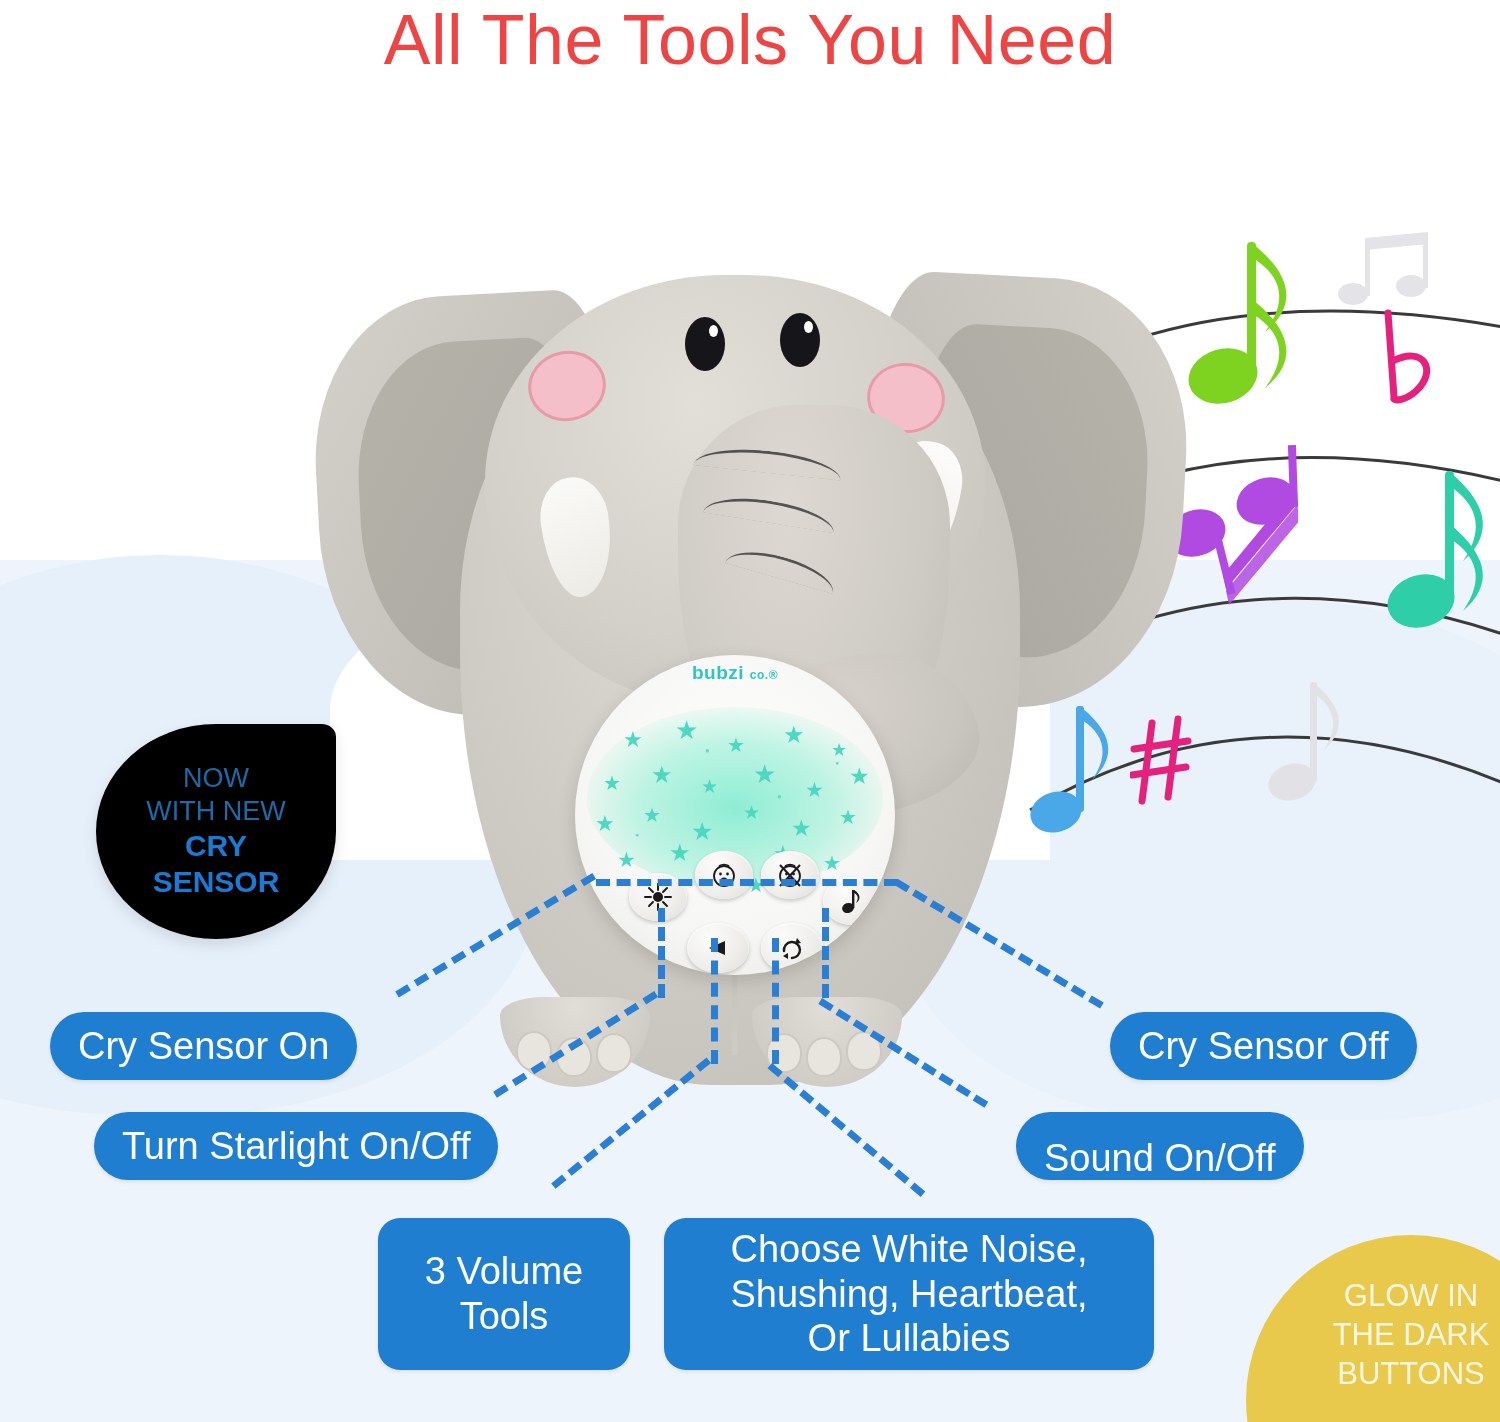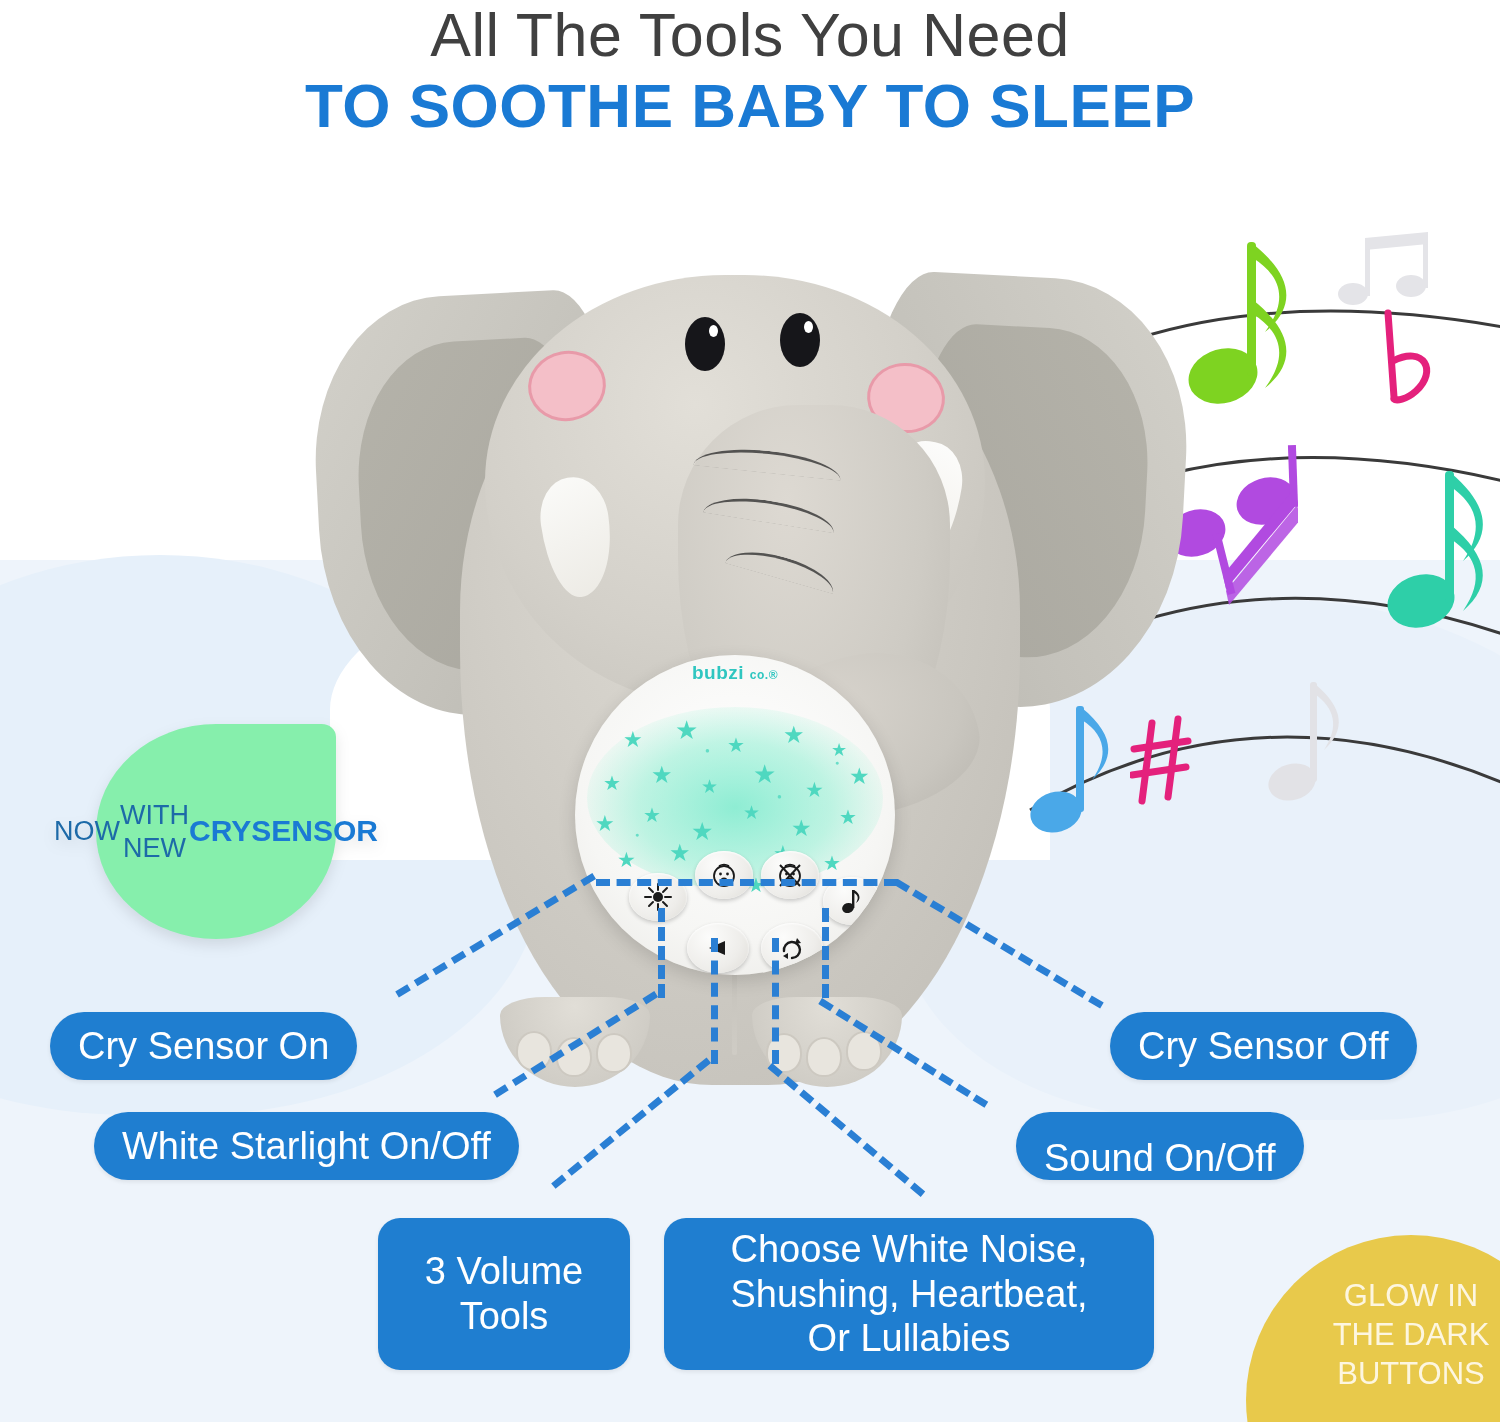--- a/index.html
+++ b/index.html
@@ -17,21 +17,21 @@
   .bg-lower { position:absolute; left:0; top:560px; width:1500px; height:862px; background:#eef4fb; }
   .bg-cloud-a { position:absolute; left:-220px; top:555px; width:760px; height:560px;
      background:#e6f0fa; border-radius:50% 50% 46% 46% / 58% 58% 42% 42%; }
   .bg-cloud-b { position:absolute; left:330px; top:560px; width:720px; height:300px;
      background:#ffffff; border-radius:50% 50% 0 0; }
   .bg-cloud-c { position:absolute; left:900px; top:600px; width:760px; height:520px;
      background:#e9f1fa; border-radius:52% 52% 40% 40% / 60% 60% 40% 40%; }
 
   
   .headings { position:absolute; left:0; top:4px; width:1500px; text-align:center; z-index:40; }
-  .h1-line { font-size:61px; font-weight:400; letter-spacing:.5px; color:#404040; line-height:1.04; }
+  .h1-line { font-size:70px; font-weight:400; letter-spacing:.5px; color:#ef4444; line-height:1.04; }
   .h2-line { font-size:62px; font-weight:700; letter-spacing:.5px; color:#1a7ad4; line-height:1.25; }
 
   
   .staff { position:absolute; z-index:12; pointer-events:none; }
 
   
   #elephant { position:absolute; left:300px; top:255px; width:900px; height:830px; z-index:20; }
 
   .ear { position:absolute; background:#c9c7c0; }
   .ear-l { left:18px; top:40px; width:300px; height:420px;
@@ -128,23 +128,23 @@
   .pill { position:absolute; background:#1f7ed0; color:#fff; border-radius:999px;
      display:flex; align-items:center; justify-content:center; z-index:45;
      font-size:38px; white-space:nowrap; padding:0 28px; box-shadow:0 2px 4px rgba(0,0,0,.08); }
   .box { position:absolute; background:#1f7ed0; color:#fff; border-radius:22px;
      display:flex; align-items:center; justify-content:center; z-index:45;
      font-size:38px; text-align:center; line-height:1.18; padding:14px 24px;
      box-shadow:0 2px 4px rgba(0,0,0,.08); }
 
   
   #badge-cry { position:absolute; left:96px; top:724px; width:240px; height:215px; z-index:46;
-     background:#86efac; filter:drop-shadow(0 6px 7px rgba(0,0,0,.10));
+     background:#000000; filter:drop-shadow(0 6px 7px rgba(0,0,0,.10));
      border-radius:50% 6% 50% 50% / 50% 6% 50% 50%;
-     display:flex; flex-direction:row; align-items:center; justify-content:center;
+     display:flex; flex-direction:column; align-items:center; justify-content:center;
      color:#1d6aa8; font-size:27px; line-height:1.22; text-align:center; }
   #badge-cry .b-strong { color:#1a7ad4; font-weight:700; font-size:30px; }
   #badge-glow { position:absolute; left:1246px; top:1235px; width:330px; height:330px; z-index:46;
      background:#e8c94b; border-radius:50%;
      display:flex; flex-direction:column; align-items:center; justify-content:flex-start;
      padding-top:42px; color:#fdf6e0; font-size:31px; line-height:1.25; text-align:center; }
 
   
   .dash { position:absolute; z-index:42; background:transparent; }
   .dash-v { width:0; border-left:7px dashed #2a7fd4; }
@@ -157,21 +157,20 @@
 <div id="stage">
 
   <div class="bg-white"></div>
   <div class="bg-lower"></div>
   <div class="bg-cloud-a"></div>
   <div class="bg-cloud-c"></div>
   <div class="bg-cloud-b"></div>
 
   <div class="headings">
     <div class="h1-line">All The Tools You Need</div>
-    <div class="h2-line">TO SOOTHE BABY TO SLEEP</div>
   </div>
 
   <svg class="staff" style="left:1020px; top:210px; width:480px; height:660px;" viewBox="0 0 480 660">
     <path d="M -10 190 Q 180 60 500 120" fill="none" stroke="#3a3a3a" stroke-width="3"></path>
     <path d="M -10 330 Q 200 200 500 275" fill="none" stroke="#3a3a3a" stroke-width="3"></path>
     <path d="M -10 470 Q 220 330 500 430" fill="none" stroke="#3a3a3a" stroke-width="3"></path>
     <path d="M 10 600 Q 240 465 500 580" fill="none" stroke="#3a3a3a" stroke-width="3"></path>
   </svg>
 
   <svg class="note" style="left:1185px; top:228px; width:120px; height:180px;" viewBox="0 0 120 180">
@@ -406,21 +405,21 @@
   <div class="dash dash-d" style="left:822px; top:998px; width:196px; transform:rotate(32deg);"></div>
 
   <div class="dash dash-d" style="left:711px; top:1063px; width:200px; transform:rotate(141deg);"></div>
   <div class="dash dash-d" style="left:772px; top:1063px; width:200px; transform:rotate(40deg);"></div>
 
   <div class="pill" style="left:50px; top:1012px; height:68px;">
     <span>Cry Sensor On</span>
   </div>
 
   <div class="pill" style="left:94px; top:1112px; height:68px;">
-    <span>White Starlight On/Off</span>
+    <span>Turn Starlight On/Off</span>
   </div>
 
   <div class="pill" style="left:1110px; top:1012px; height:68px;text-align:right;">
     <span>Cry Sensor Off</span>
   </div>
 
   <div class="pill" style="left:1016px; top:1112px; height:68px;align-items:flex-end;">
     <span>Sound On/Off</span>
   </div>
 

